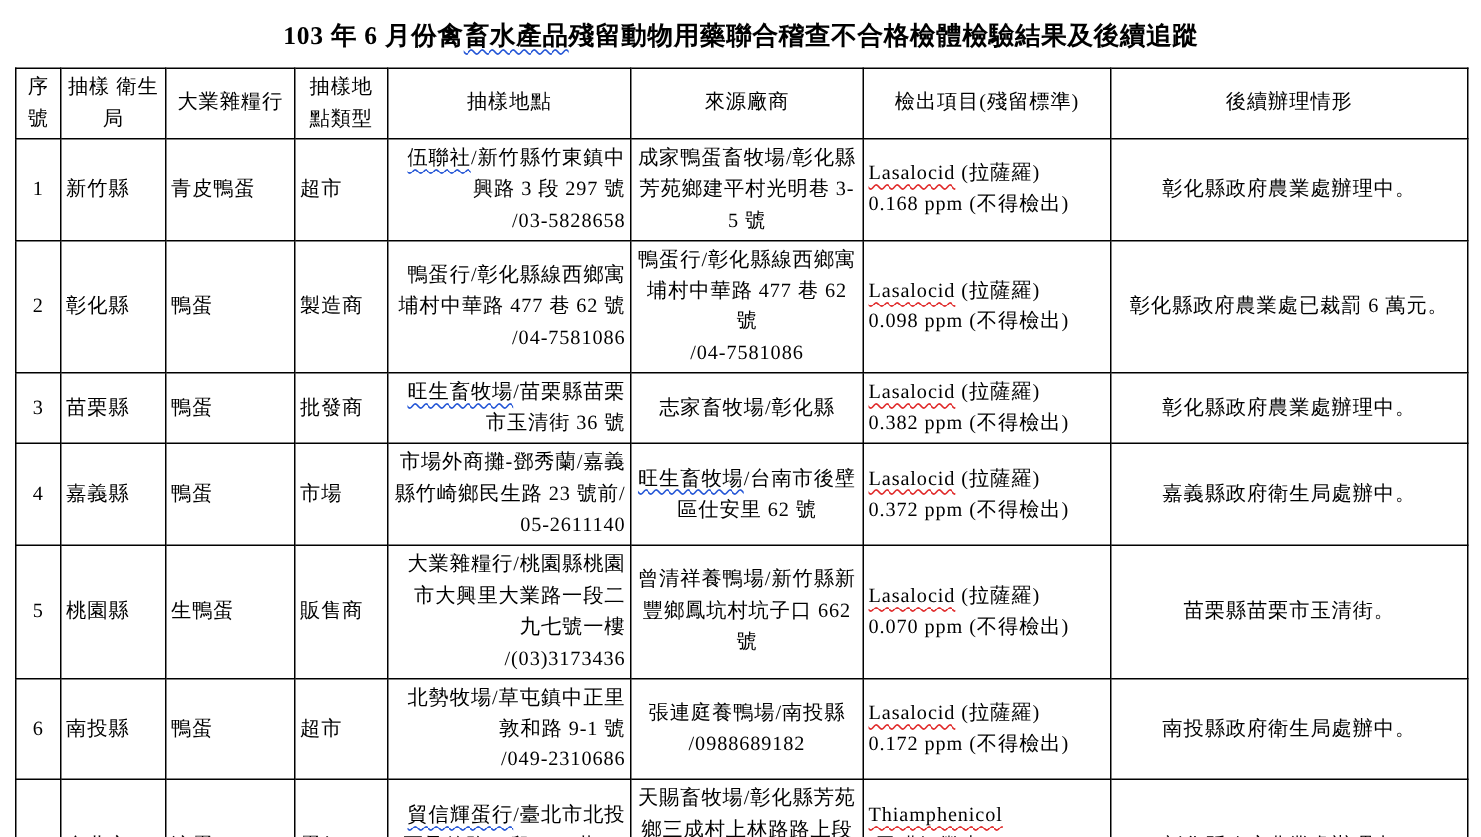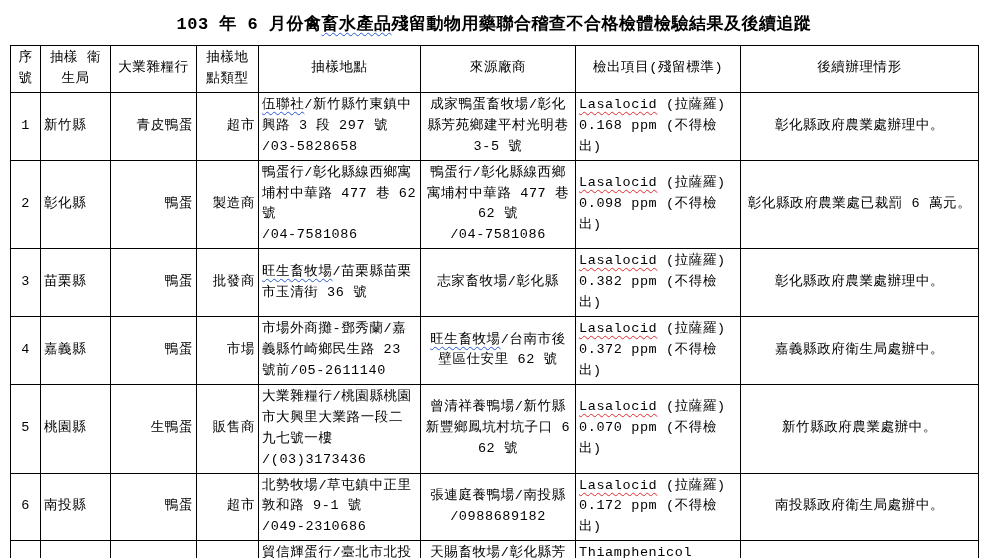--- a/index.html
+++ b/index.html
@@ -1,40 +1,40 @@
 <!DOCTYPE html>
 <html><head>
 <meta charset="utf-8">
 <style>
   html,body{margin:0;padding:0;background:#fff;}
   .page{
     width:987px;height:558px;box-sizing:border-box;
     padding:8px 9px 15px 10px;background:#fff;overflow:hidden;
-    font-family:Liberation Mono, monospace;color:#000;
+    font-family:Liberation Serif, serif;color:#000;
   }
   .title{
     text-align:center;font-size:17px;font-weight:bold;
     letter-spacing:0.5px;margin:4px 0 10px 0;white-space:nowrap;
   }
   table.results{
     border-collapse:collapse;table-layout:fixed;width:968px;
     font-size:13.5px;
   }
   table.results th,table.results td{
     border:1px solid #000;vertical-align:middle;
     padding:2px 3px;line-height:1.55;letter-spacing:0.6px;
     word-break:break-all;overflow:hidden;
   }
   thead th{font-weight:normal;text-align:center;height:40px;line-height:1.5;}
   td{white-space:pre-line;}
   .c0{text-align:center;}
   .c1{text-align:left;}
-  .c2{text-align:right;padding-left:5px;}
-  .c3{text-align:right;}
-  .c4{text-align:left;padding-left:5px;}
+  .c2{text-align:left;padding-left:5px;}
+  .c3{text-align:left;}
+  .c4{text-align:right;padding-left:5px;}
   .c5{text-align:center;padding-left:5px;}
   .c6{text-align:left;padding-left:6px;}
   .c7{text-align:center;padding-left:8px;}
   .wavy-blue{
     text-decoration-line:underline;text-decoration-style:wavy;
     text-decoration-color:#2456d6;text-decoration-thickness:1px;
     text-underline-offset:3px;
   }
   .wavy-red{
     text-decoration-line:underline;text-decoration-style:wavy;
@@ -121,21 +121,21 @@
         <tr style="height: 75px;">
           <td class="c0">5</td>
           <td class="c1">桃園縣</td>
           <td class="c2"><span>生鴨蛋</span></td>
           <td class="c3"><span>販售商</span></td>
           <td class="c4"><span>大業雜糧行/桃園縣桃園市大興里大業路一段二九七號一樓
 /(03)3173436</span></td>
           <td class="c5"><span>曾清祥養鴨場/新竹縣新豐鄉鳳坑村坑子口 662 號</span></td>
           <td class="c6"><span class="wavy-red">Lasalocid</span><span> (拉薩羅)
 0.070 ppm (不得檢出)</span></td>
-          <td class="c7"><span>新竹縣政府農業處辦中。</span></td>
+          <td class="c7"><span>苗栗縣苗栗市玉清街。</span></td>
         </tr>
         <tr style="height: 63px;">
           <td class="c0">6</td>
           <td class="c1">南投縣</td>
           <td class="c2"><span>鴨蛋</span></td>
           <td class="c3"><span>超市</span></td>
           <td class="c4"><span>北勢牧場/草屯鎮中正里敦和路 9-1 號
 /049-2310686</span></td>
           <td class="c5"><span>張連庭養鴨場/南投縣
 /0988689182</span></td>

